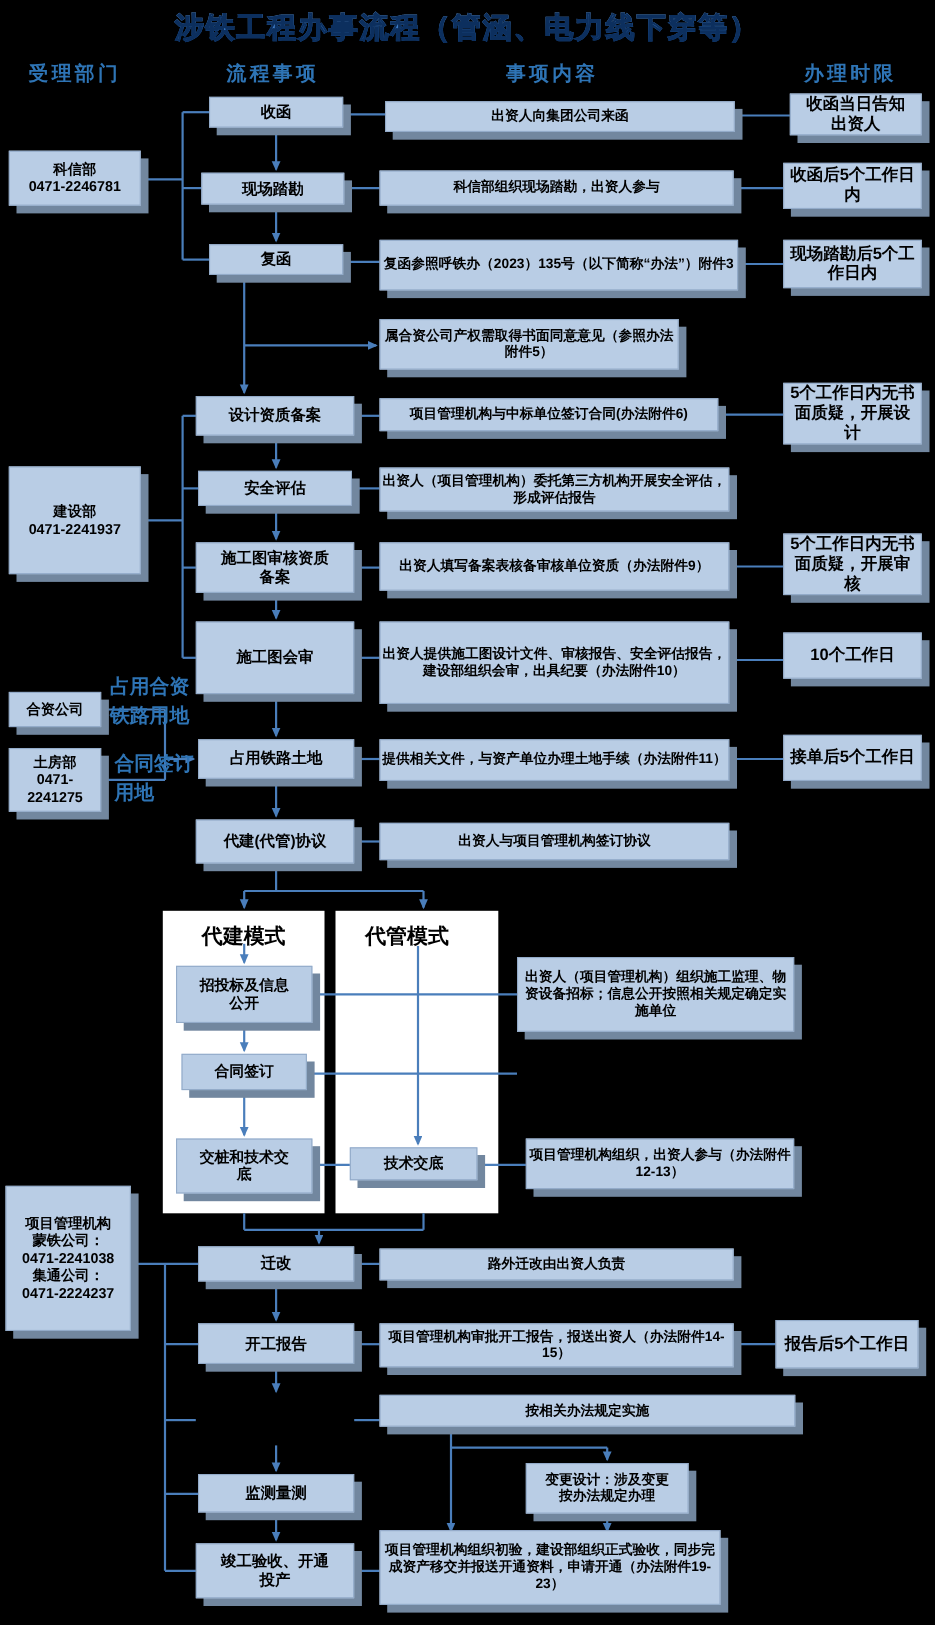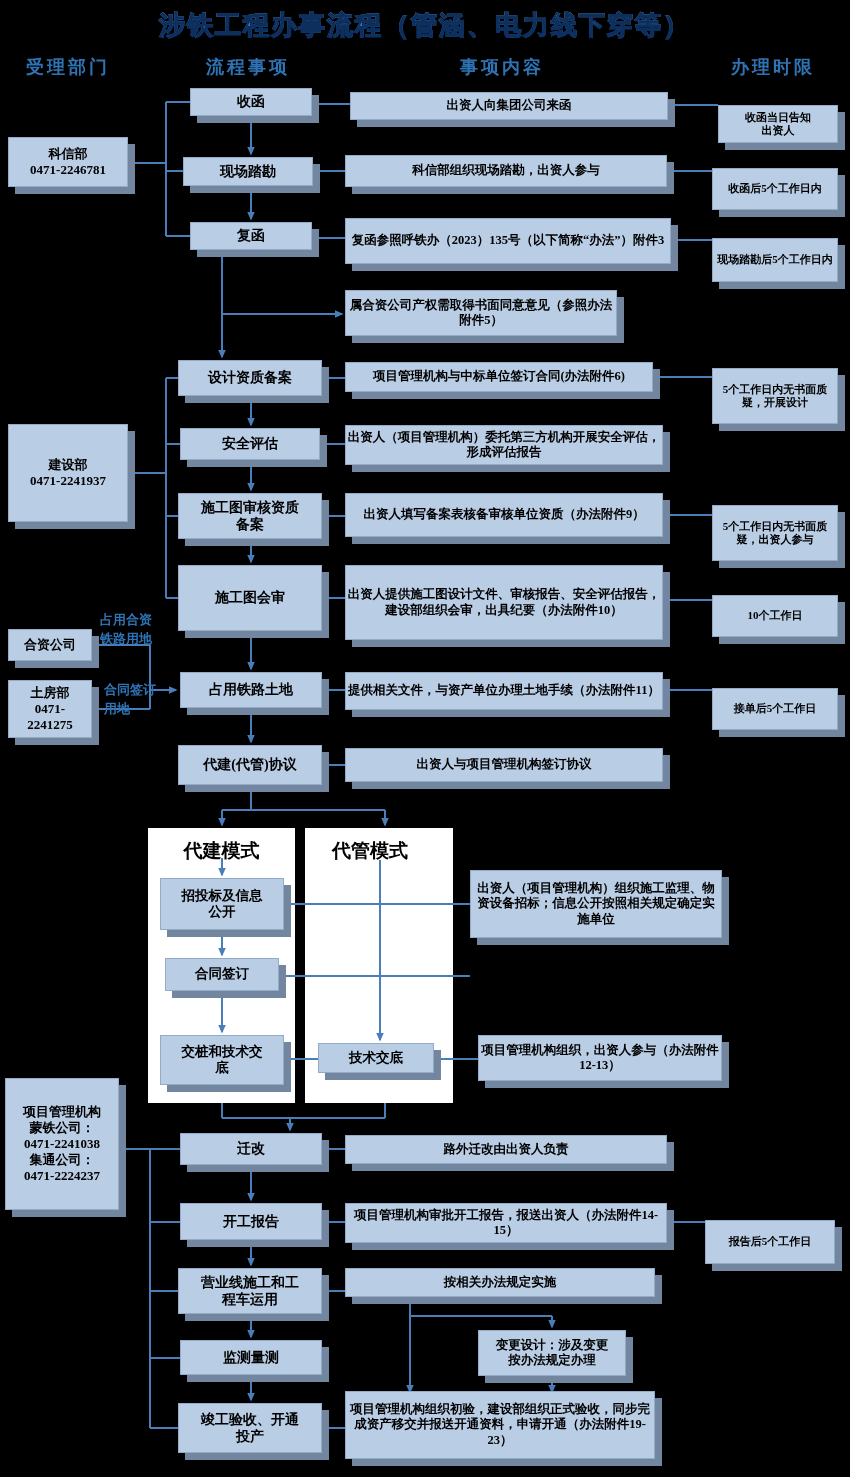--- a/index.html
+++ b/index.html
@@ -19,33 +19,32 @@
   .hdr{
     position:absolute;font-size:18px;font-weight:700;color:#2e74b5;letter-spacing:3px;
     white-space:nowrap;
   }
   .b3{
     position:absolute;background:#b9cde5;border:1px solid #93abc9;
     box-shadow:7px 7px 0 0 #72879f;
     display:flex;align-items:center;justify-content:center;text-align:center;
     color:#000;font-weight:700;white-space:pre-line;line-height:1.22;
     padding:2px 4px;
-    font-family:Liberation Serif, serif;
   }
   .proc{font-size:14px;}
   .dept{font-size:13px;}
   .cont{font-size:12.5px;padding:2px 1px;}
-  .time{font-size:11px;margin-top:20px;}
+  .time{font-size:15px;}
   .modebox{font-size:13.5px;}
   .white{position:absolute;background:#fff;}
   .mode-title{
     position:absolute;font-size:19px;font-weight:700;color:#000;text-align:center;
   }
   .elabel{
-    position:absolute;font-size:13px;font-weight:700;color:#2e74b5;
+    position:absolute;font-size:18px;font-weight:700;color:#2e74b5;
     white-space:pre-line;line-height:1.45;text-align:left;
   }
   svg.connectors{position:absolute;left:0;top:0;}
 </style>
 </head>
 <body>
 
 <div class="stage">
 
   <div class="white" style="left:148px;top:828px;width:147px;height:275px"></div>
@@ -180,22 +179,20 @@
   <div class="b3 proc" style="left:190px;top:222px;width:122px;height:28px">复函</div>
   <div class="b3 proc" style="left:178px;top:360px;width:144px;height:36px">设计资质备案</div>
   <div class="b3 proc" style="left:180px;top:428px;width:140px;height:32px">安全评估</div>
   <div class="b3 proc" style="left:178px;top:493px;width:144px;height:46px">施工图审核资质
 备案</div>
   <div class="b3 proc" style="left:178px;top:565px;width:144px;height:66px">施工图会审</div>
   <div class="b3 proc" style="left:180px;top:672px;width:142px;height:36px">占用铁路土地</div>
   <div class="b3 proc" style="left:178px;top:745px;width:144px;height:40px">代建(代管)协议</div>
   <div class="b3 proc" style="left:180px;top:1133px;width:142px;height:32px">迁改</div>
   <div class="b3 proc" style="left:180px;top:1203px;width:142px;height:37px">开工报告</div>
-  <div class="b3 proc" style="left:178px;top:1268px;width:144px;height:46px">营业线施工和工
-程车运用</div>
   <div class="b3 proc" style="left:180px;top:1340px;width:142px;height:35px">监测量测</div>
   <div class="b3 proc" style="left:178px;top:1403px;width:144px;height:50px">竣工验收、开通
 投产</div>
 
   <div class="mode-title" style="left:148px;top:838px;width:147px">代建模式</div>
   <div class="mode-title" style="left:305px;top:838px;width:130px">代管模式</div>
   <div class="b3 modebox" style="left:160px;top:878px;width:124px;height:52px">招投标及信息
 公开</div>
   <div class="b3 modebox" style="left:165px;top:958px;width:114px;height:33px">合同签订</div>
   <div class="b3 modebox" style="left:160px;top:1035px;width:124px;height:50px">交桩和技术交
@@ -209,28 +206,28 @@
   <div class="b3 cont" style="left:345px;top:362px;width:308px;height:30px">项目管理机构与中标单位签订合同(办法附件6)</div>
   <div class="b3 cont" style="left:345px;top:425px;width:318px;height:40px">出资人（项目管理机构）委托第三方机构开展安全评估，形成评估报告</div>
   <div class="b3 cont" style="left:345px;top:493px;width:318px;height:44px">出资人填写备案表核备审核单位资质（办法附件9）</div>
   <div class="b3 cont" style="left:345px;top:565px;width:318px;height:75px">出资人提供施工图设计文件、审核报告、安全评估报告，建设部组织会审，出具纪要（办法附件10）</div>
   <div class="b3 cont" style="left:345px;top:672px;width:318px;height:38px">提供相关文件，与资产单位办理土地手续（办法附件11）</div>
   <div class="b3 cont" style="left:345px;top:748px;width:318px;height:34px">出资人与项目管理机构签订协议</div>
   <div class="b3 cont" style="left:470px;top:870px;width:252px;height:68px">出资人（项目管理机构）组织施工监理、物资设备招标；信息公开按照相关规定确定实施单位</div>
   <div class="b3 cont" style="left:478px;top:1035px;width:244px;height:46px">项目管理机构组织，出资人参与（办法附件12-13）</div>
   <div class="b3 cont" style="left:345px;top:1135px;width:322px;height:29px">路外迁改由出资人负责</div>
   <div class="b3 cont" style="left:345px;top:1203px;width:322px;height:40px">项目管理机构审批开工报告，报送出资人（办法附件14-15）</div>
-  <div class="b3 cont" style="left:345px;top:1268px;width:310px;height:29px">按相关办法规定实施</div>
+  <div class="b3 cont" style="left:345px;top:1268px;width:378px;height:29px">按相关办法规定实施</div>
   <div class="b3 cont" style="left:478px;top:1330px;width:148px;height:46px">变更设计：涉及变更
 按办法规定办理</div>
   <div class="b3 cont" style="left:345px;top:1391px;width:310px;height:68px">项目管理机构组织初验，建设部组织正式验收，同步完成资产移交并报送开通资料，申请开通（办法附件19-23）</div>
 
   <div class="b3 time" style="left:718px;top:85px;width:120px;height:38px">收函当日告知
 出资人</div>
   <div class="b3 time" style="left:712px;top:148px;width:126px;height:42px">收函后5个工作日内</div>
   <div class="b3 time" style="left:712px;top:218px;width:126px;height:44px">现场踏勘后5个工作日内</div>
   <div class="b3 time" style="left:712px;top:348px;width:126px;height:56px">5个工作日内无书面质疑，开展设计</div>
-  <div class="b3 time" style="left:712px;top:485px;width:126px;height:56px">5个工作日内无书面质疑，出资人参与</div>
+  <div class="b3 time" style="left:712px;top:485px;width:126px;height:56px">5个工作日内无书面质疑，开展审核</div>
   <div class="b3 time" style="left:712px;top:575px;width:126px;height:42px">10个工作日</div>
   <div class="b3 time" style="left:712px;top:668px;width:126px;height:42px">接单后5个工作日</div>
   <div class="b3 time" style="left:705px;top:1200px;width:130px;height:44px">报告后5个工作日</div>
 
 </div>
 
 </body></html>

